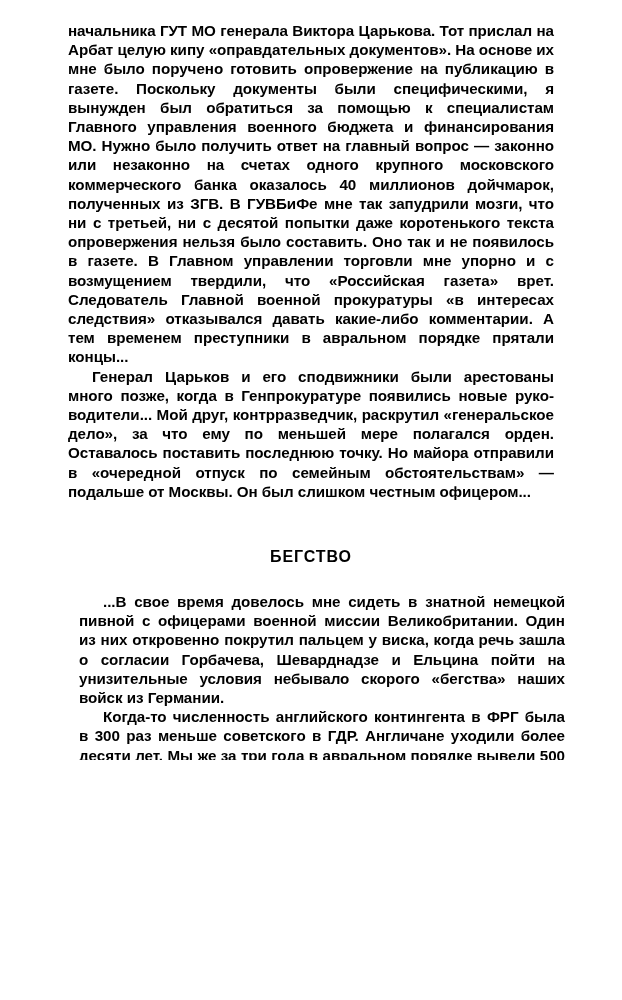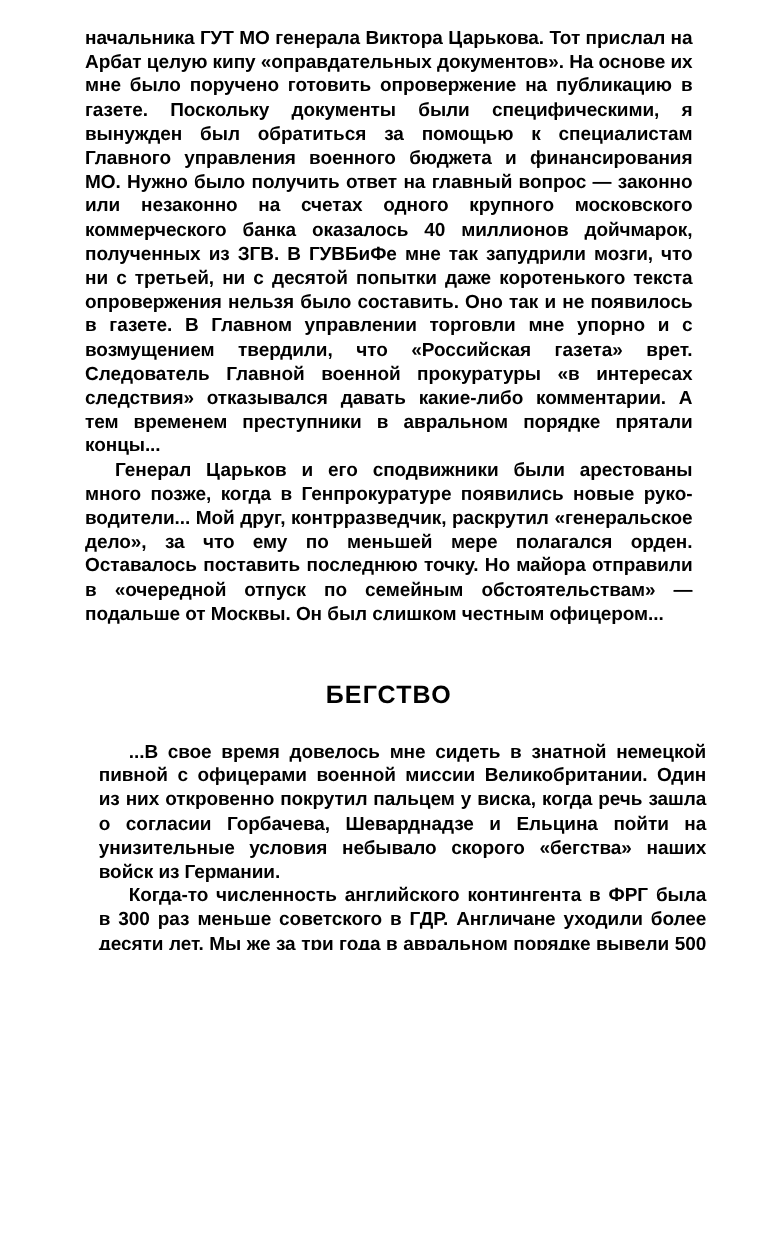--- a/index.html
+++ b/index.html
@@ -41,21 +41,21 @@
   }
   .para + .para {
     margin-top: 0;
   }
   .section-heading {
     position: absolute;
     left: 0;
     top: 547px;
     width: 622px;
     text-align: center;
-    font-size: 20px;
+    font-size: 16px;
     font-weight: 700;
     letter-spacing: 0.9px;
     line-height: 19px;
   }
   .body-lower {
     position: absolute;
     left: 79px;
     top: 592px;
     width: 486px;
   }

